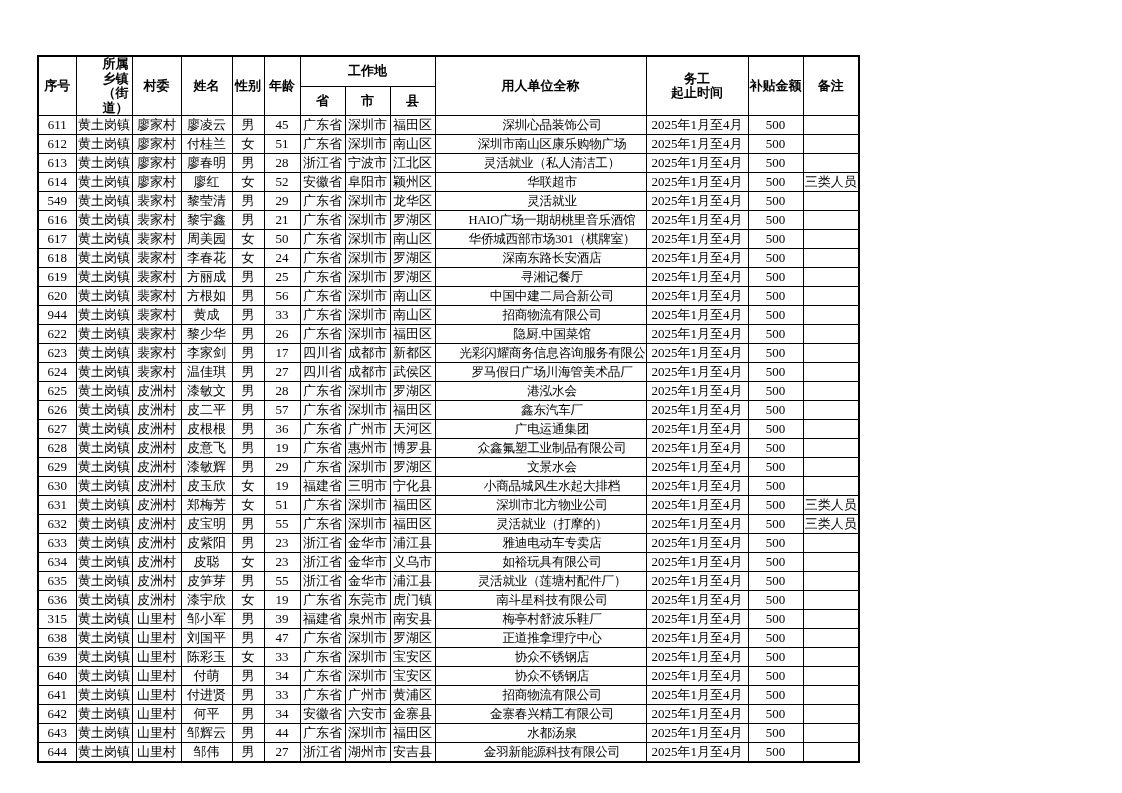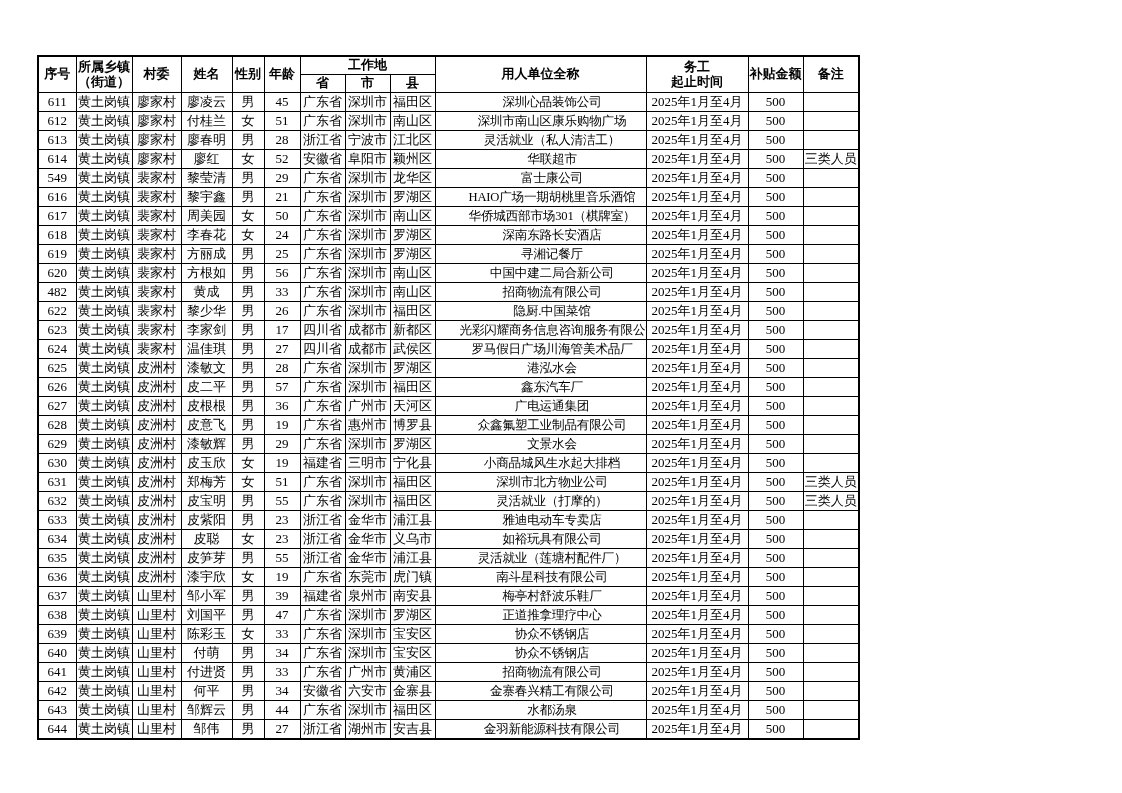--- a/index.html
+++ b/index.html
@@ -45,20 +45,21 @@
   .roster thead th {
     font-weight: bold;
     height: 17px;
   }
   .roster tbody td {
     height: 18px;
     font-weight: normal;
   }
   th.wrap2 {
     white-space: normal;
+    padding-left: 24px;
   }
   th.preline {
     white-space: pre-line;
     margin-top: 44px;
   }
   td.col-employer {
     font-size: 12.6px;
     letter-spacing: -0.2px;
     padding-left: 24px;
   }
@@ -170,21 +171,21 @@
           <tr>
             <td class="col-seq">549</td>
             <td class="col-township">黄土岗镇</td>
             <td class="col-village">裴家村</td>
             <td class="col-name">黎莹清</td>
             <td class="col-gender">男</td>
             <td class="col-age">29</td>
             <td class="col-province">广东省</td>
             <td class="col-city">深圳市</td>
             <td class="col-county">龙华区</td>
-            <td class="col-employer">富士康公司</td>
+            <td class="col-employer">灵活就业</td>
             <td class="col-period">2025年1月至4月</td>
             <td class="col-amount">500</td>
             <td class="col-remark"></td>
           </tr>
           <tr>
             <td class="col-seq">616</td>
             <td class="col-township">黄土岗镇</td>
             <td class="col-village">裴家村</td>
             <td class="col-name">黎宇鑫</td>
             <td class="col-gender">男</td>
@@ -251,21 +252,21 @@
             <td class="col-age">56</td>
             <td class="col-province">广东省</td>
             <td class="col-city">深圳市</td>
             <td class="col-county">南山区</td>
             <td class="col-employer">中国中建二局合新公司</td>
             <td class="col-period">2025年1月至4月</td>
             <td class="col-amount">500</td>
             <td class="col-remark"></td>
           </tr>
           <tr>
-            <td class="col-seq">482</td>
+            <td class="col-seq">944</td>
             <td class="col-township">黄土岗镇</td>
             <td class="col-village">裴家村</td>
             <td class="col-name">黄成</td>
             <td class="col-gender">男</td>
             <td class="col-age">33</td>
             <td class="col-province">广东省</td>
             <td class="col-city">深圳市</td>
             <td class="col-county">南山区</td>
             <td class="col-employer">招商物流有限公司</td>
             <td class="col-period">2025年1月至4月</td>
@@ -491,21 +492,21 @@
             <td class="col-age">19</td>
             <td class="col-province">广东省</td>
             <td class="col-city">东莞市</td>
             <td class="col-county">虎门镇</td>
             <td class="col-employer">南斗星科技有限公司</td>
             <td class="col-period">2025年1月至4月</td>
             <td class="col-amount">500</td>
             <td class="col-remark"></td>
           </tr>
           <tr>
-            <td class="col-seq">637</td>
+            <td class="col-seq">315</td>
             <td class="col-township">黄土岗镇</td>
             <td class="col-village">山里村</td>
             <td class="col-name">邹小军</td>
             <td class="col-gender">男</td>
             <td class="col-age">39</td>
             <td class="col-province">福建省</td>
             <td class="col-city">泉州市</td>
             <td class="col-county">南安县</td>
             <td class="col-employer">梅亭村舒波乐鞋厂</td>
             <td class="col-period">2025年1月至4月</td>

